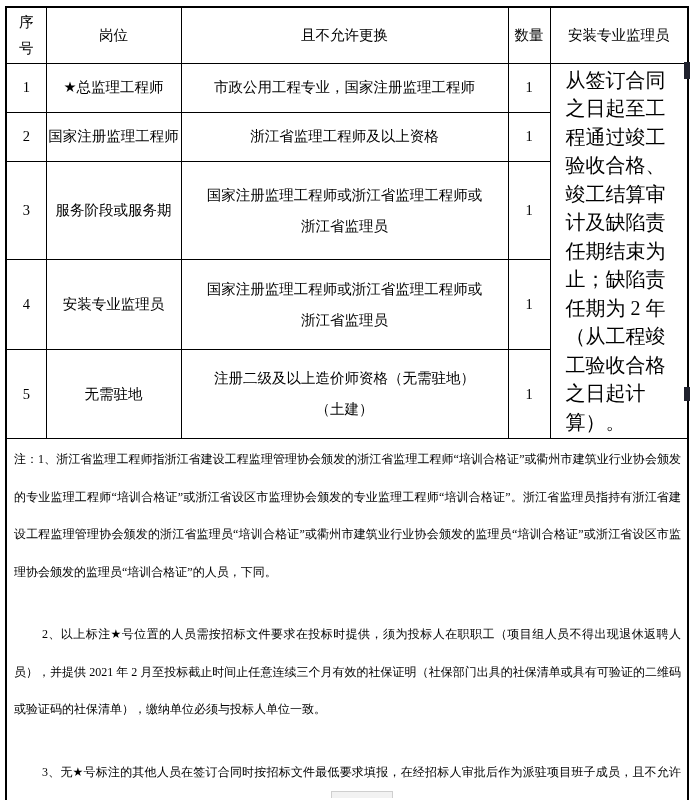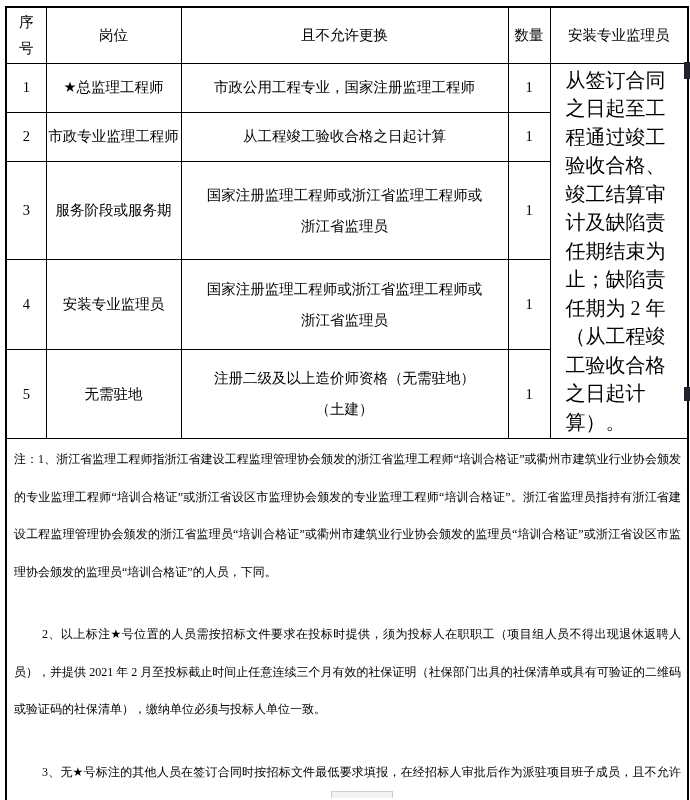--- a/index.html
+++ b/index.html
@@ -109,22 +109,22 @@
     <tbody>
       <tr class="r1">
         <td class="cell-no">1</td>
         <td class="cell-pos">★总监理工程师</td>
         <td class="cell-req">市政公用工程专业，国家注册监理工程师</td>
         <td class="cell-qty">1</td>
         <td class="cell-service" rowspan="5">从签订合同之日起至工程通过竣工验收合格、竣工结算审计及缺陷责任期结束为止；缺陷责任期为 2 年（从工程竣工验收合格之日起计算）。</td>
       </tr>
       <tr class="r2">
         <td class="cell-no">2</td>
-        <td class="cell-pos">市政专业监理工程师</td>
-        <td class="cell-req">从工程竣工验收合格之日起计算</td>
+        <td class="cell-pos">国家注册监理工程师</td>
+        <td class="cell-req">浙江省监理工程师及以上资格</td>
         <td class="cell-qty">1</td>
       </tr>
       <tr class="r3">
         <td class="cell-no">3</td>
         <td class="cell-pos">服务阶段或服务期</td>
         <td class="cell-req">国家注册监理工程师或浙江省监理工程师或浙江省监理员</td>
         <td class="cell-qty">1</td>
       </tr>
       <tr class="r4">
         <td class="cell-no">4</td>

